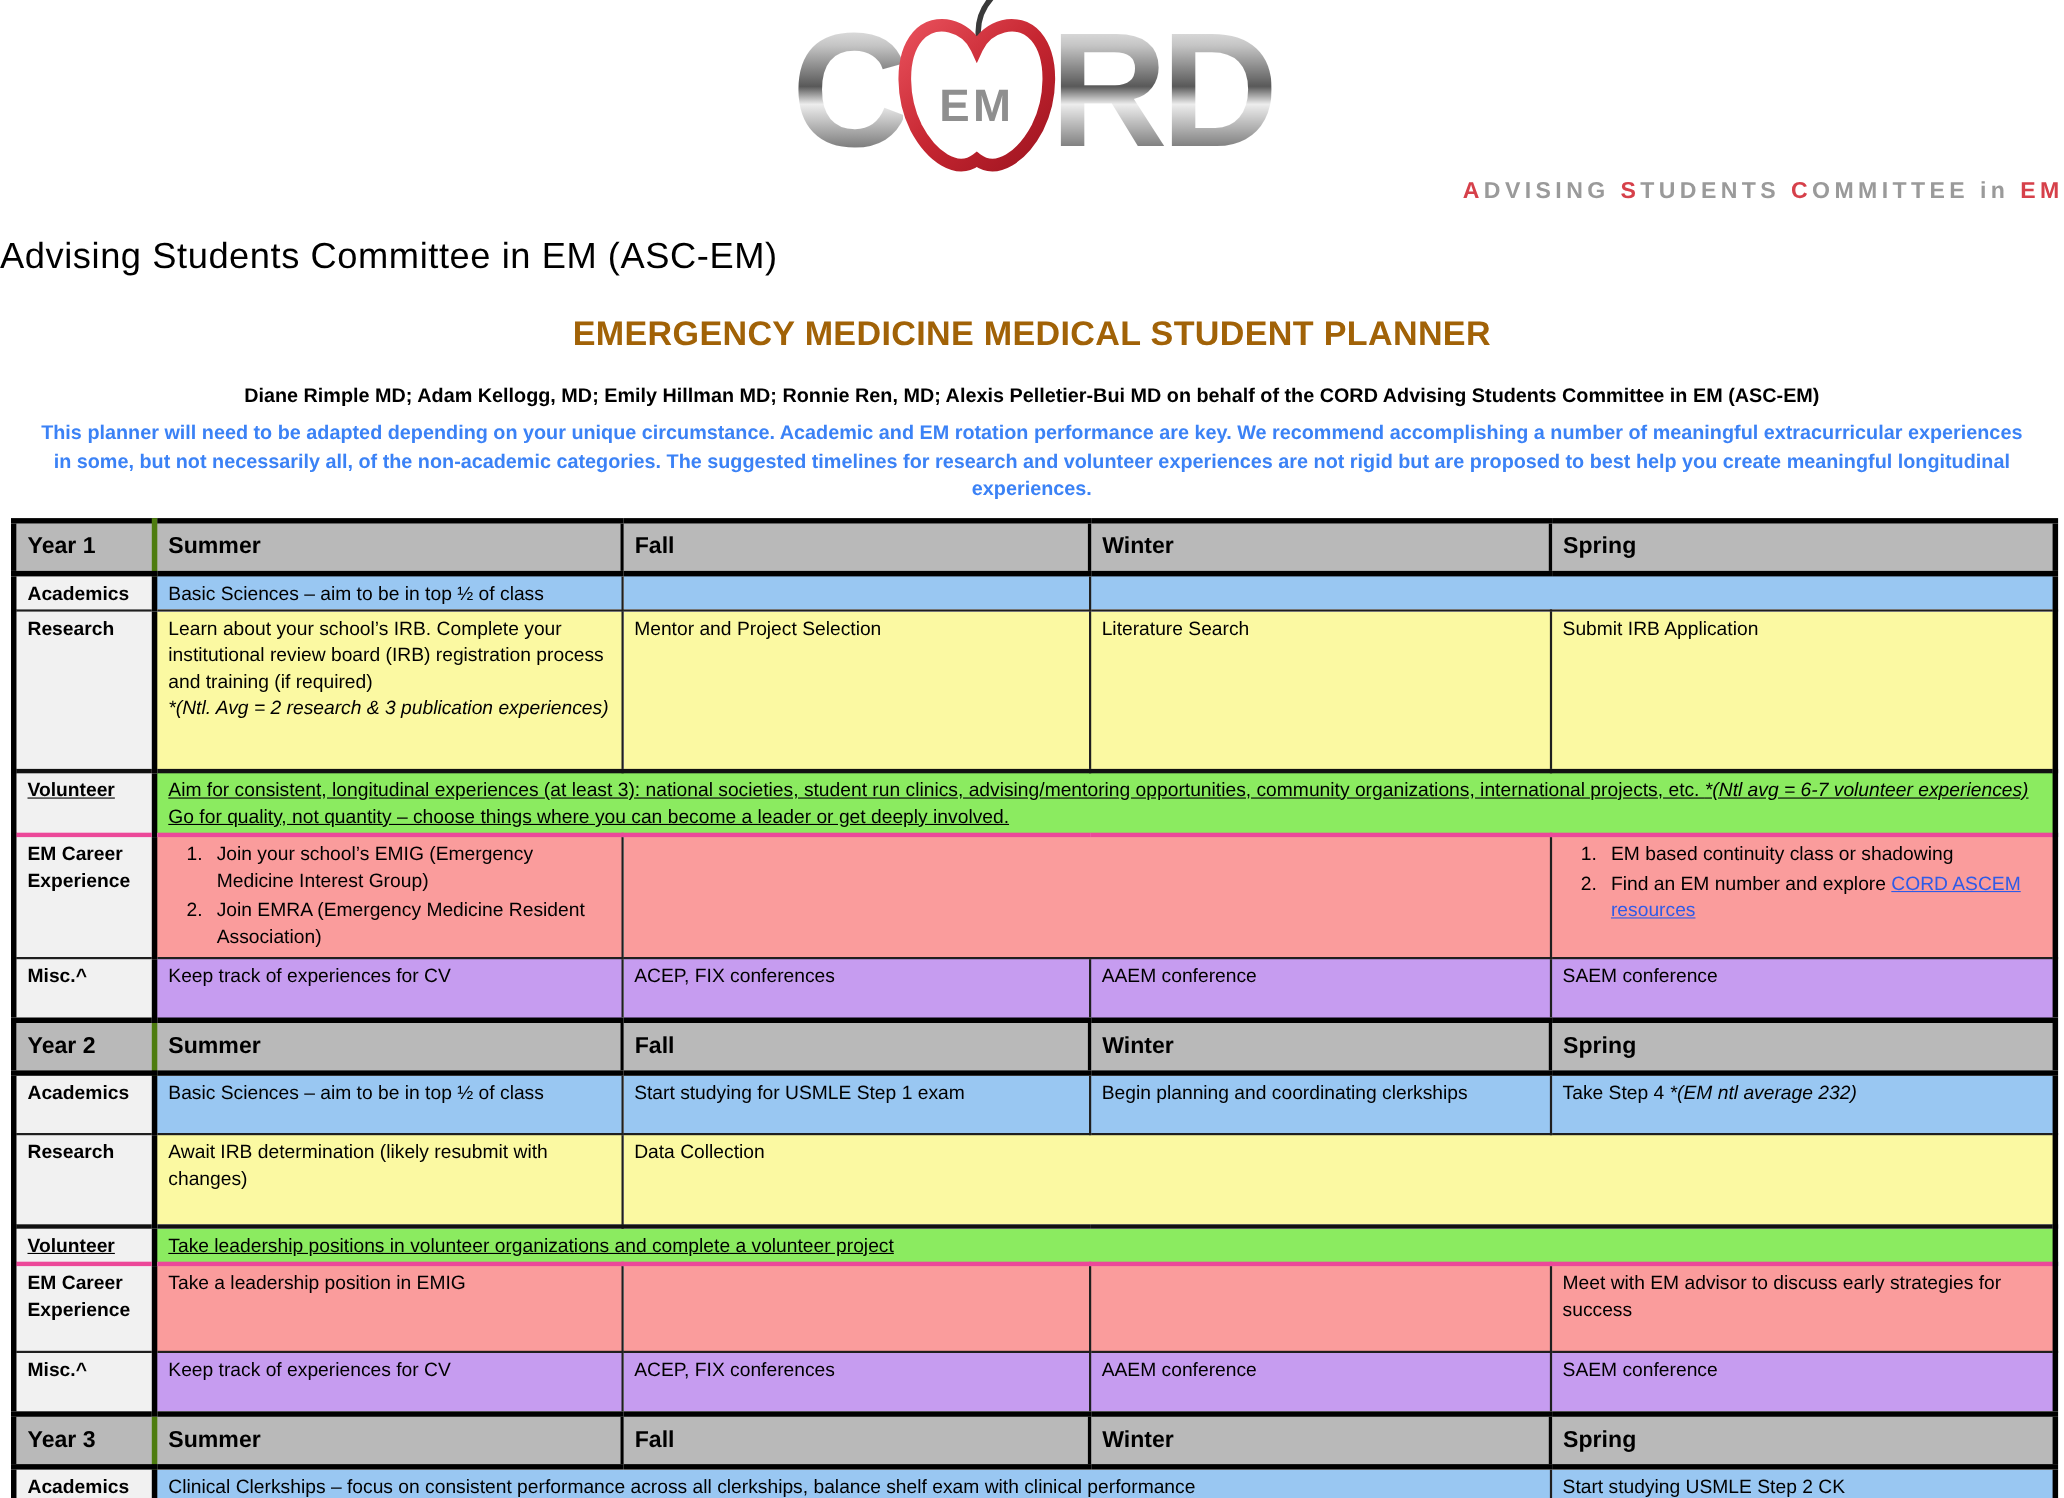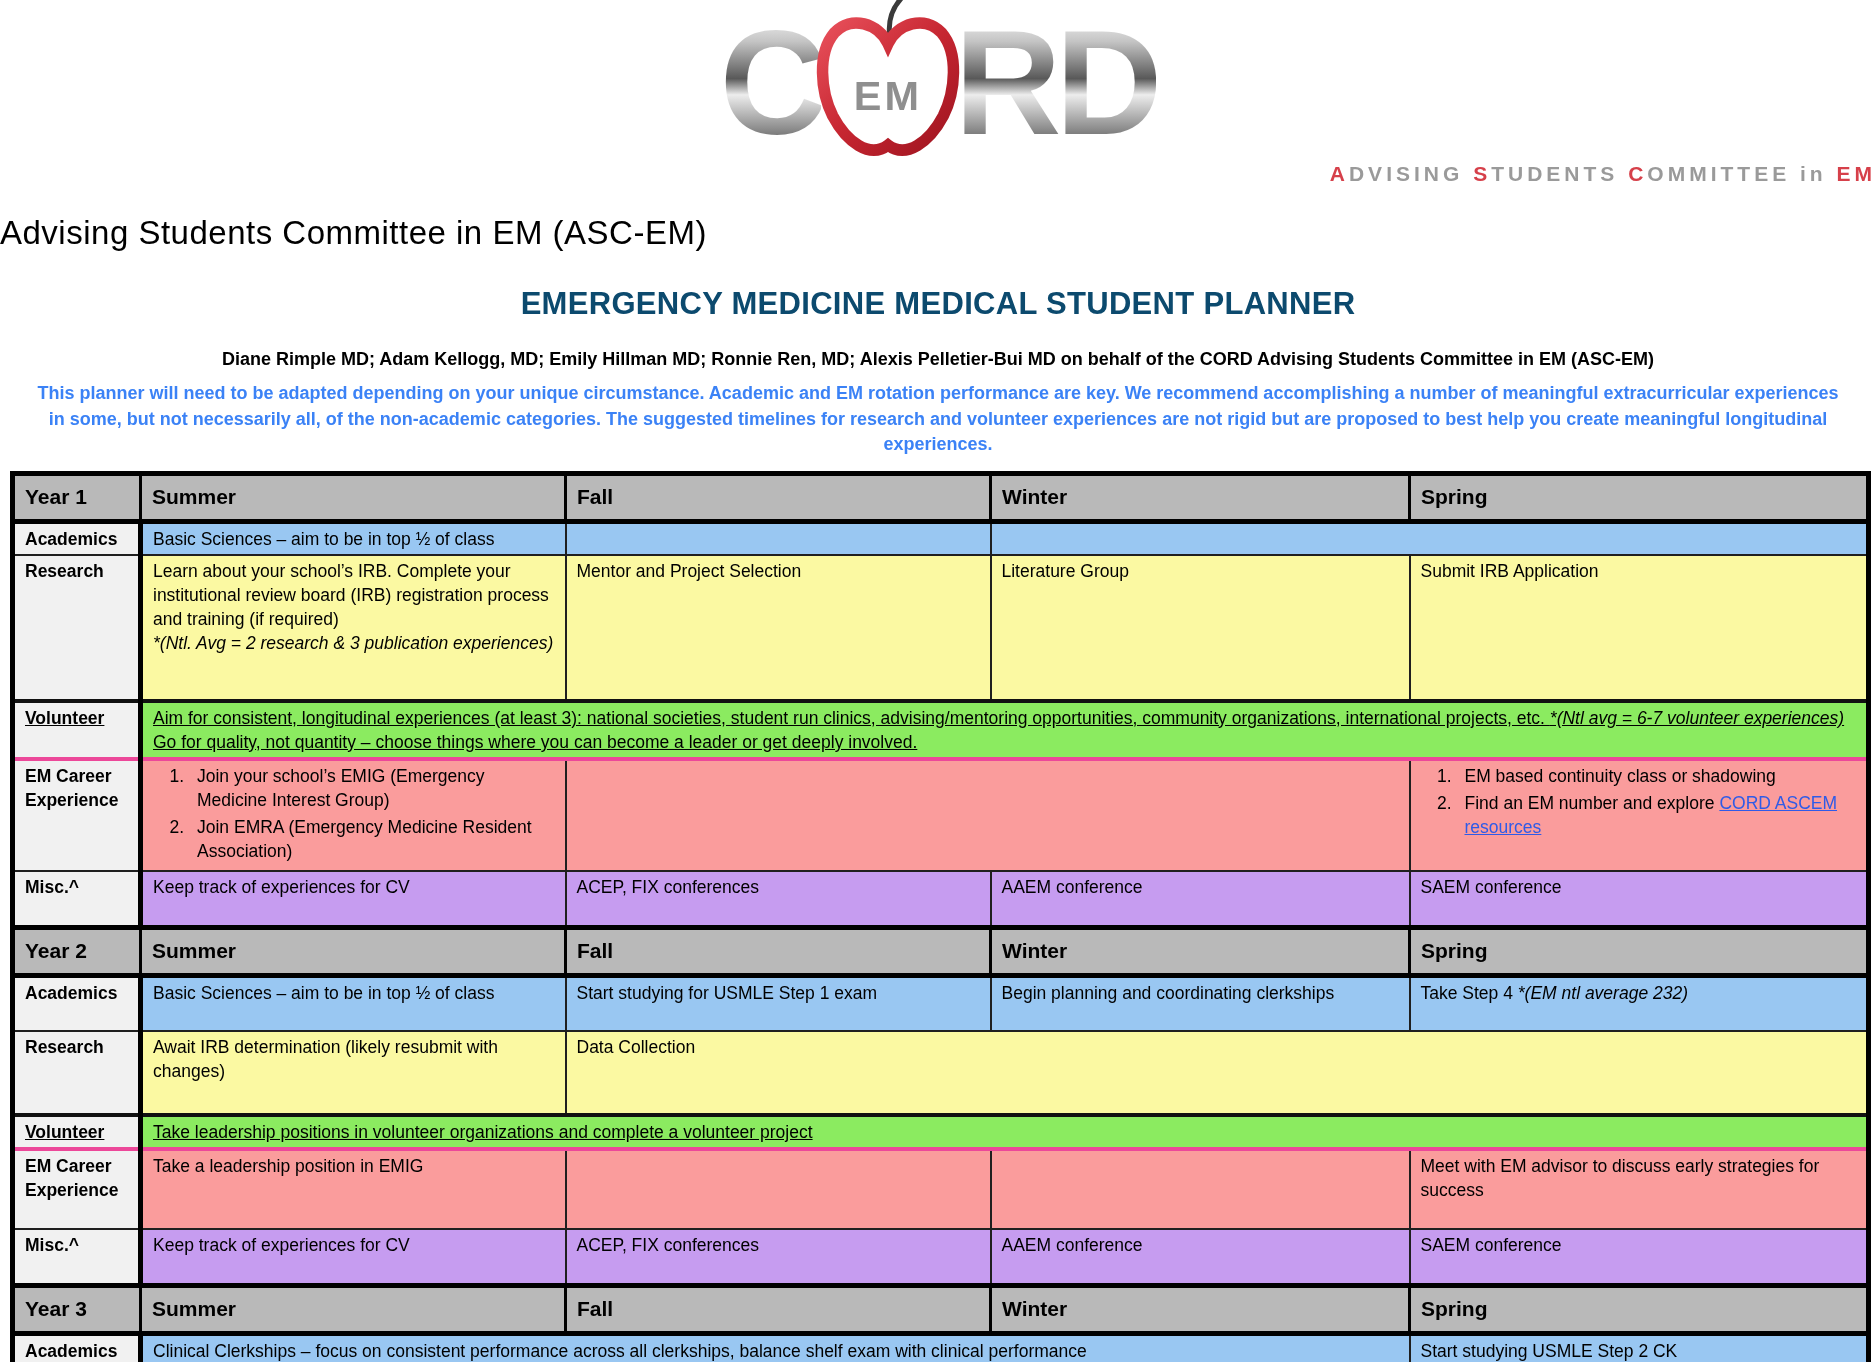--- a/index.html
+++ b/index.html
@@ -16,32 +16,32 @@
     .metal{
       background:linear-gradient(180deg,#fdfdfd 0%,#c4c4c4 22%,#595959 47%,#ededed 58%,#6f6f6f 88%,#bdbdbd 100%);
       -webkit-background-clip:text;background-clip:text;color:transparent;
     }
   }
   .apple{width:158px;height:172px;margin:0 -12px;position:relative;top:-4px;}
   .tagline{text-align:right;font-size:21px;font-weight:600;letter-spacing:4px;color:#9a9a9a;margin-top:0;}
   .tag-red{color:#D6404A;}
   
   .doc-title{font-size:33px;font-weight:400;margin:28px 0 0;letter-spacing:0.5px;}
-  .planner-title{font-size:31px;font-weight:700;color:#0c4a6e;text-align:center;margin:34px 0 0;letter-spacing:0.3px;}
+  .planner-title{font-size:31px;font-weight:700;color:#a16207;text-align:center;margin:34px 0 0;letter-spacing:0.3px;}
   .byline{font-size:18px;font-weight:700;text-align:center;margin:27px 30px 0;}
   .intro{font-size:18px;font-weight:700;color:#3b82f6;text-align:center;width:1810px;margin:11px auto 0;line-height:1.42;}
   
   table{border-collapse:collapse;table-layout:fixed;width:1856px;margin:13px 10px 0;border:5px solid #000;}
   th,td{vertical-align:top;padding:3px 10px;font-size:17.5px;line-height:1.38;border:2px solid #1f1f1f;overflow:hidden;}
   th{text-align:left;}
   th.season,th.yearlabel{
     background:#B9B9B9;font-size:21px;font-weight:700;padding-top:7px;padding-bottom:7px;
     border-top:5px solid #000;border-bottom:5px solid #000;border-left:3px solid #000;border-right:3px solid #000;
   }
-  th.yearlabel{border-right:1px solid #4d7c0f;}
+  th.yearlabel{border-right:5px solid #4d7c0f;}
   td.rowlabel{background:#F1F1F1;font-weight:700;border-right:5px solid #000;}
   .blue{background:#99C7F2;}
   .yellow{background:#FBF9A2;}
   .green{background:#8BEB60;}
   .pink{background:#FA9C9C;}
   .purple{background:#C69CF0;}
   tr.volunteer td{border-top:4px solid #111;border-bottom:4px solid #ec4899;text-decoration:underline;}
   .note{font-style:italic;}
   td ol{margin:0;padding-left:36px;}
   td ol li{padding-left:8px;margin-bottom:3px;}
@@ -99,21 +99,21 @@
     <td class="blue" colspan="2"></td>
   </tr>
 
   <tr style="height:146px;">
     <td class="rowlabel">Research</td>
     <td class="yellow">
       <div>Learn about your school’s IRB. Complete your institutional review board (IRB) registration process and training (if required)</div>
       <div class="note">*(Ntl. Avg = 2 research &amp; 3 publication experiences)</div>
     </td>
     <td class="yellow">Mentor and Project Selection</td>
-    <td class="yellow">Literature Group</td>
+    <td class="yellow">Literature Search</td>
     <td class="yellow">Submit IRB Application</td>
   </tr>
 
   <tr class="volunteer" style="height:58px;">
     <td class="rowlabel">Volunteer</td>
     <td class="green" colspan="4"><span>Aim for consistent, longitudinal experiences (at least 3): national societies, student run clinics, advising/mentoring opportunities, community organizations, international projects, etc. </span><span class="note">*(Ntl avg = 6-7 volunteer experiences)</span><span> Go for quality, not quantity – choose things where you can become a leader or get deeply involved.</span>
     </td>
   </tr>
 
   <tr style="height:112px;">

